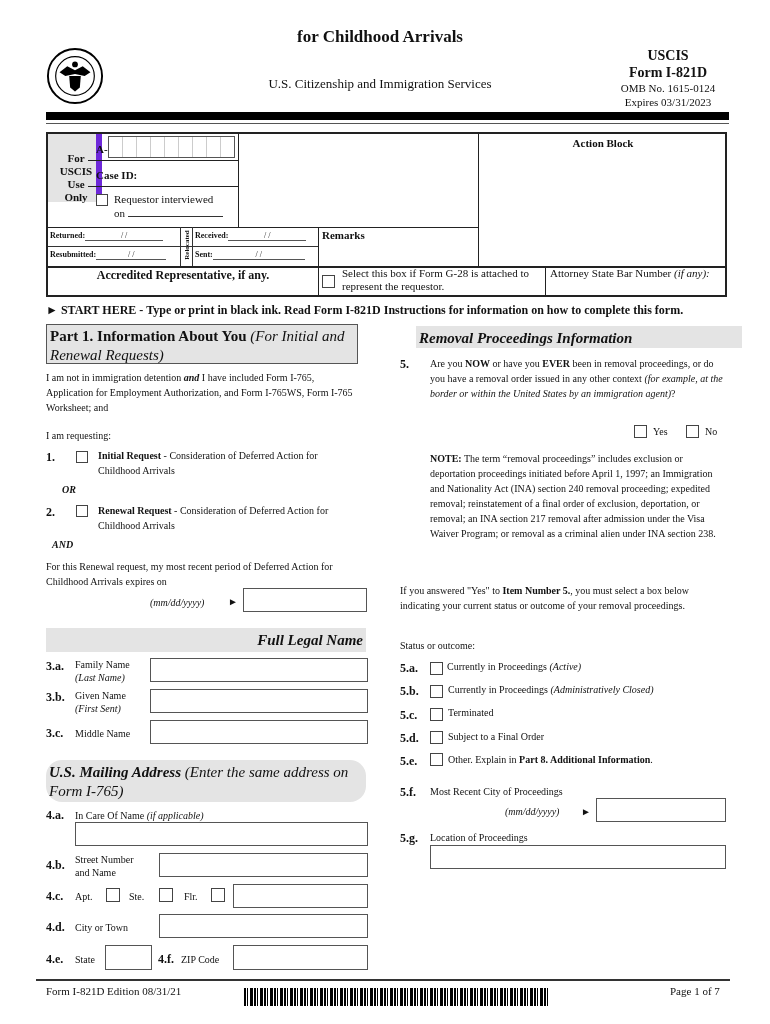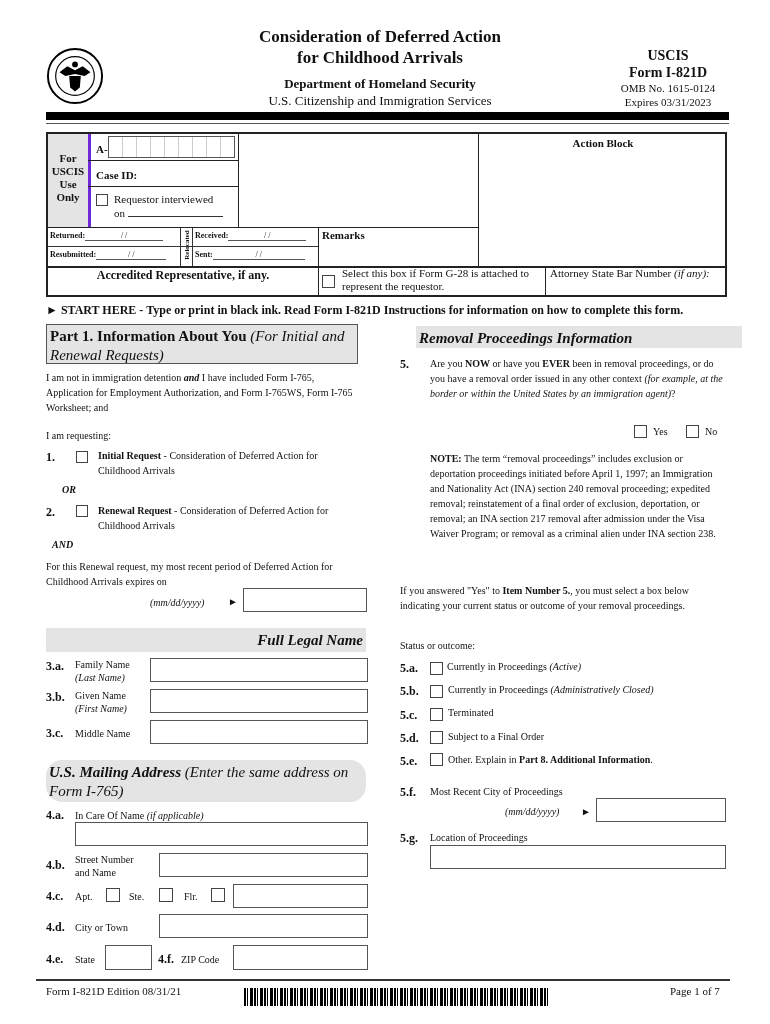--- a/index.html
+++ b/index.html
@@ -47,38 +47,36 @@
 <body>
 
 <svg class="seal" viewBox="0 0 60 60">
   <circle cx="30" cy="30" r="28" fill="#fff" stroke="#000" stroke-width="2"></circle>
   <circle cx="30" cy="30" r="20" fill="#fff" stroke="#000" stroke-width="1.2"></circle>
   <path d="M14 26 L22 20 L30 24 L38 20 L46 26 L40 30 L30 28 L20 30 Z" fill="#000"></path>
   <path d="M24 30 L36 30 L35 42 L30 46 L25 42 Z" fill="#000"></path>
   <circle cx="30" cy="18" r="3" fill="#000"></circle>
 </svg>
 <div class="title">
-  <div>Consideration of Deferred Action</div>
   <div>for Childhood Arrivals</div>
 </div>
 <div class="dept">
-  <div class="b">Department of Homeland Security</div>
   <div>U.S. Citizenship and Immigration Services</div>
 </div>
 <div class="uscis">
   <div class="b" style="font-size:14px;line-height:17px">USCIS</div>
   <div class="b" style="font-size:14px;line-height:17px">Form I-821D</div>
   <div style="font-size:11px;line-height:14px">OMB No. 1615-0124</div>
   <div style="font-size:11px;line-height:14px">Expires 03/31/2023</div>
 </div>
 <div class="rule-thick"></div>
 <div class="rule-thin"></div>
 
 <div class="uscis-block">
-  <div class="abs shade" style="left:0;top:0;width:40px;height:93px;border-right:3px solid #6d28d9;">
+  <div class="abs shade" style="left:0;top:0;width:40px;height:68px;border-right:6px solid #6d28d9;padding-left:8px;">
     <div class="b" style="text-align:center;font-size:11px;line-height:13px;padding-top:18px;">
       <div>For</div>
       <div>USCIS</div>
       <div>Use</div>
       <div>Only</div>
     </div>
   </div>
 
   <div class="abs b t11" style="left:48px;top:8px;">A-</div>
   <div class="abs" style="left:60px;top:2px;width:127px;height:22px;border:1px solid #555;box-sizing:border-box;
@@ -173,21 +171,21 @@
 <div class="num" style="left:46px;top:659px;">3.a.</div>
 <div class="abs t12" style="left:75px;top:658px;line-height:13px;">
   <div>Family Name</div>
   <div class="i">(Last Name)</div>
 </div>
 <div class="box" style="left:150px;top:658px;width:218px;height:24px;"></div>
 
 <div class="num" style="left:46px;top:690px;">3.b.</div>
 <div class="abs t12" style="left:75px;top:689px;line-height:13px;">
   <div>Given Name</div>
-  <div class="i">(First Name)</div>
+  <div class="i">(First Sent)</div>
 </div>
 <div class="box" style="left:150px;top:689px;width:218px;height:24px;"></div>
 
 <div class="num" style="left:46px;top:726px;">3.c.</div>
 <div class="abs t12" style="left:75px;top:726px;">Middle Name</div>
 <div class="box" style="left:150px;top:720px;width:218px;height:24px;"></div>
 
 <div class="sec-head" style="left:46px;top:760px;width:320px;height:42px;border-radius:16px;">
   <span>U.S. Mailing Address</span>
   <span style="font-weight:normal">(Enter the same address on Form I-765)</span>

